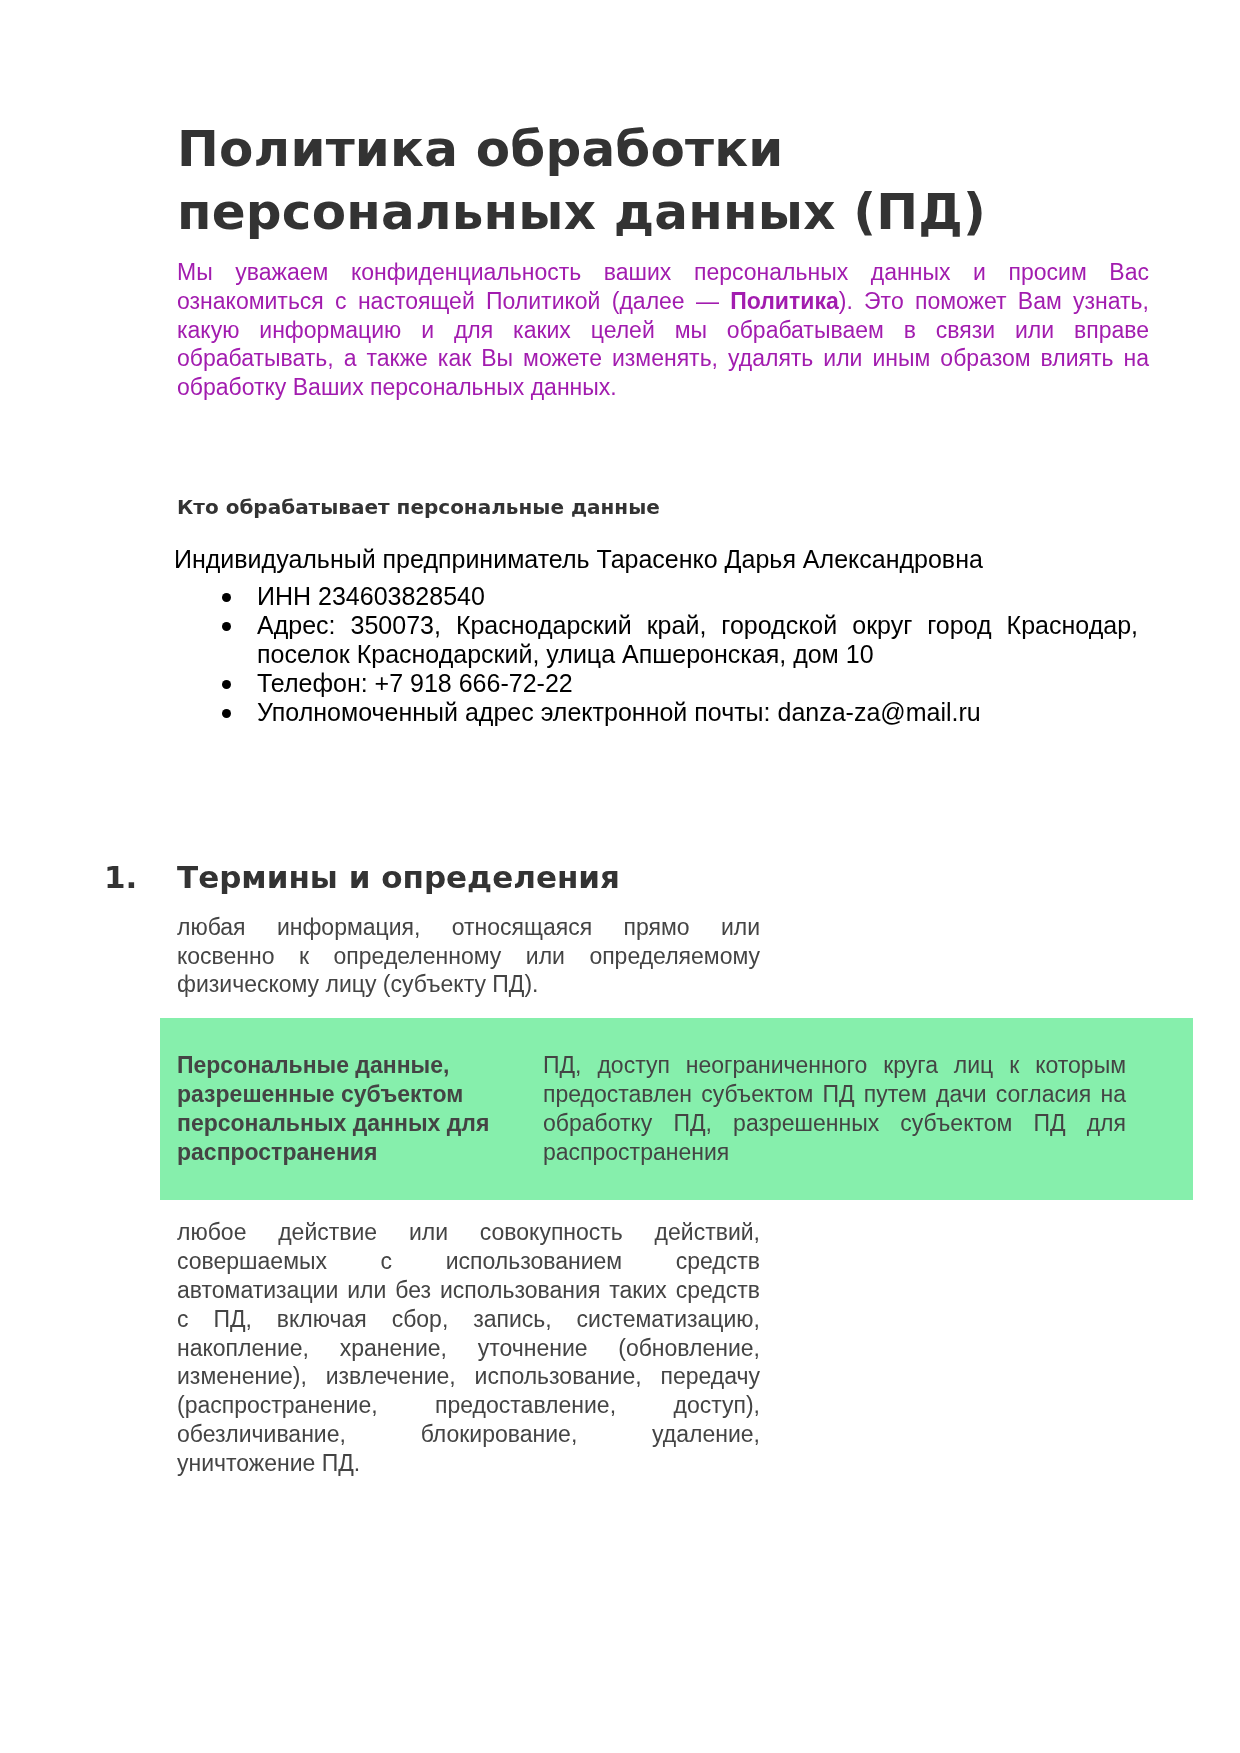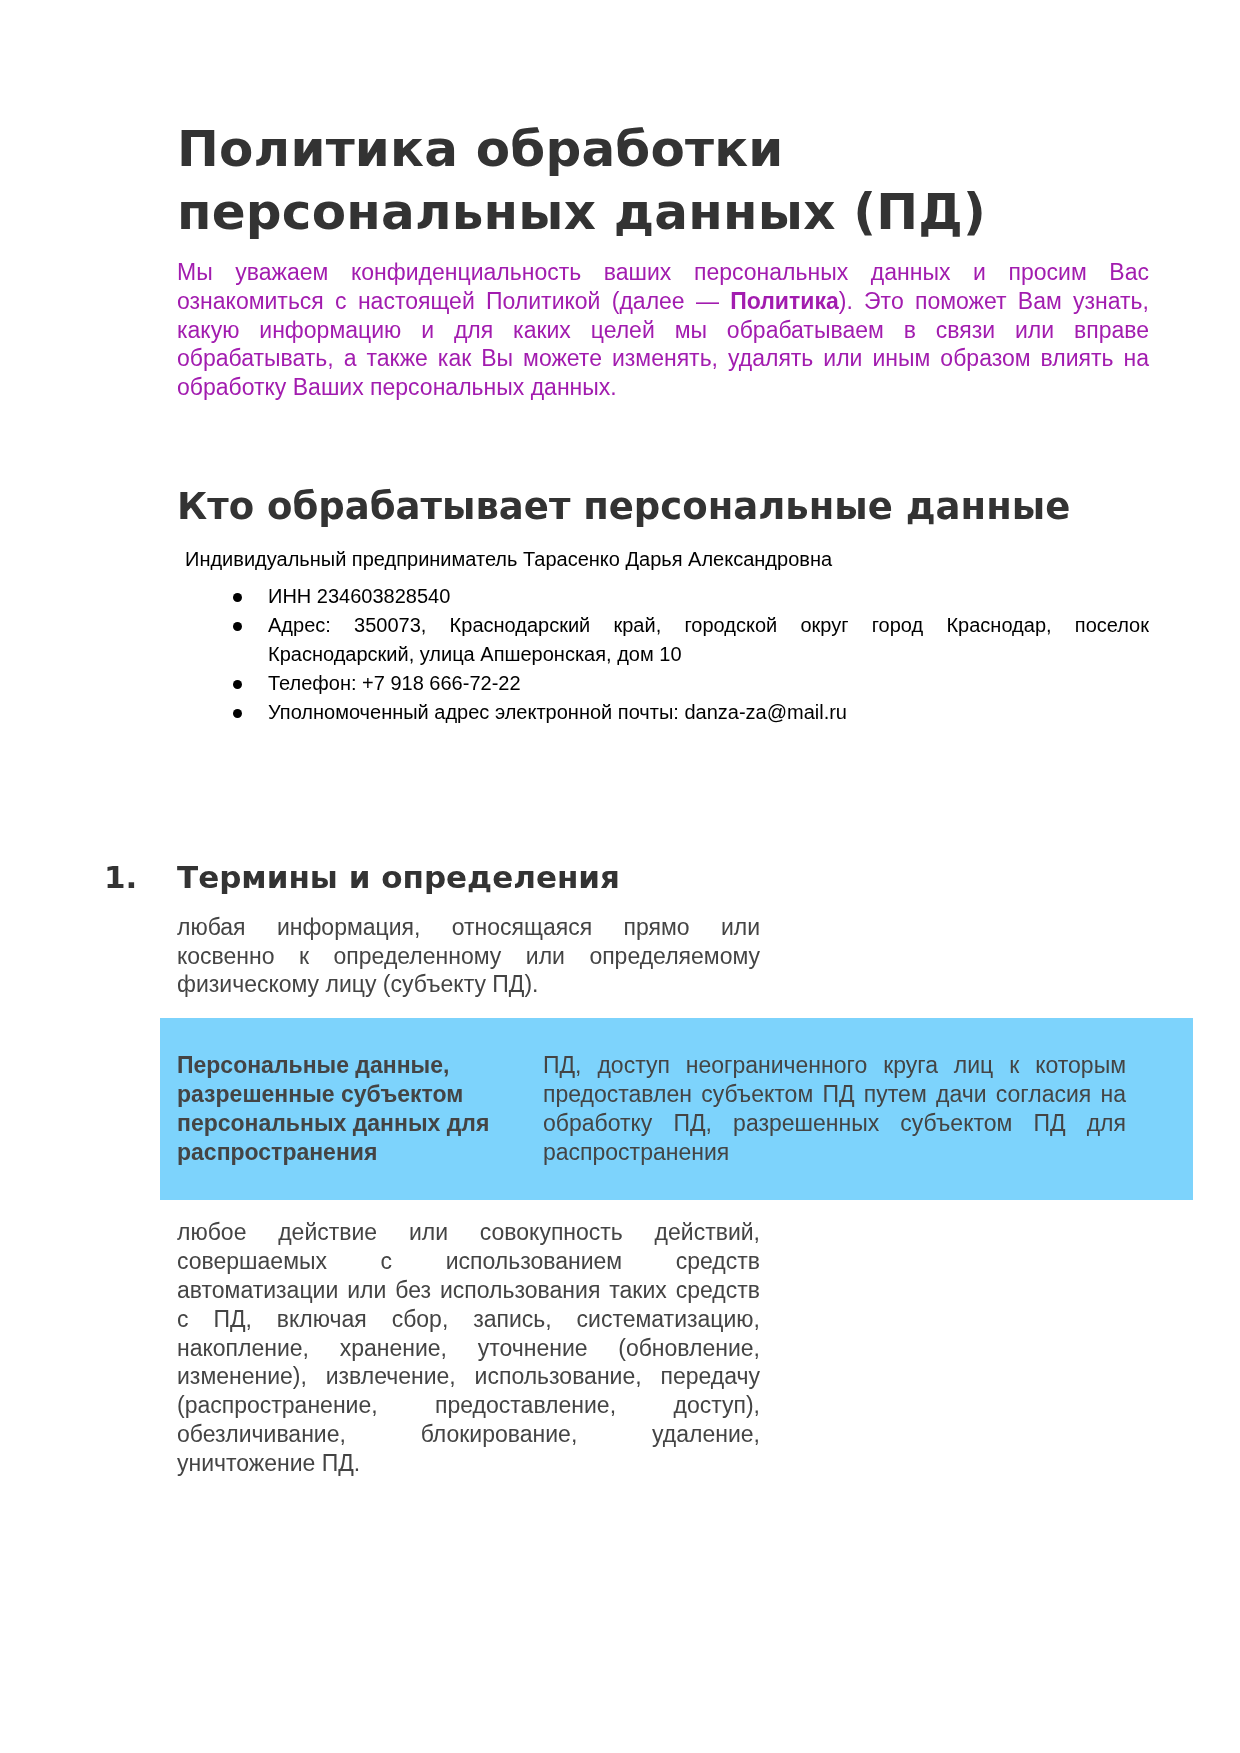--- a/index.html
+++ b/index.html
@@ -46,31 +46,31 @@
       color: #a21caf;
     }
     .intro b { font-weight: bold; }
     .h2 {
       position: absolute;
       left: 177px;
       top: 487px;
       margin: 0;
       font-family: "DejaVu Sans", sans-serif;
       font-weight: bold;
-      font-size: 37px;
+      font-size: 20px;
       line-height: 40px;
       color: #333333;
     }
     .operator {
       position: absolute;
-      left: 185px;
+      left: 174px;
       top: 545px;
       width: 972px;
       font-family: "Liberation Sans", sans-serif;
-      font-size: 20px;
+      font-size: 25px;
       line-height: 29px;
       color: #000000;
     }
     .operator-name { margin: 0; }
     .contacts {
       list-style: none;
       margin: 8px;
       padding: 0;
     }
     .contacts li {
@@ -105,21 +105,21 @@
       left: 160px;
       top: 906px;
       width: 1033px;
     }
     .term-row {
       display: flex;
       align-items: center;
       box-sizing: border-box;
       padding: 0 0 0 17px;
     }
-    .term-row.shaded { background: #7dd3fc; align-items: center; }
+    .term-row.shaded { background: #86efac; align-items: center; }
     .term-name {
       width: 366px;
       flex: none;
       font-family: "Liberation Sans", sans-serif;
       font-weight: bold;
       font-size: 23px;
       line-height: 29px;
       color: #444444;
       padding-right: 0;
     }

